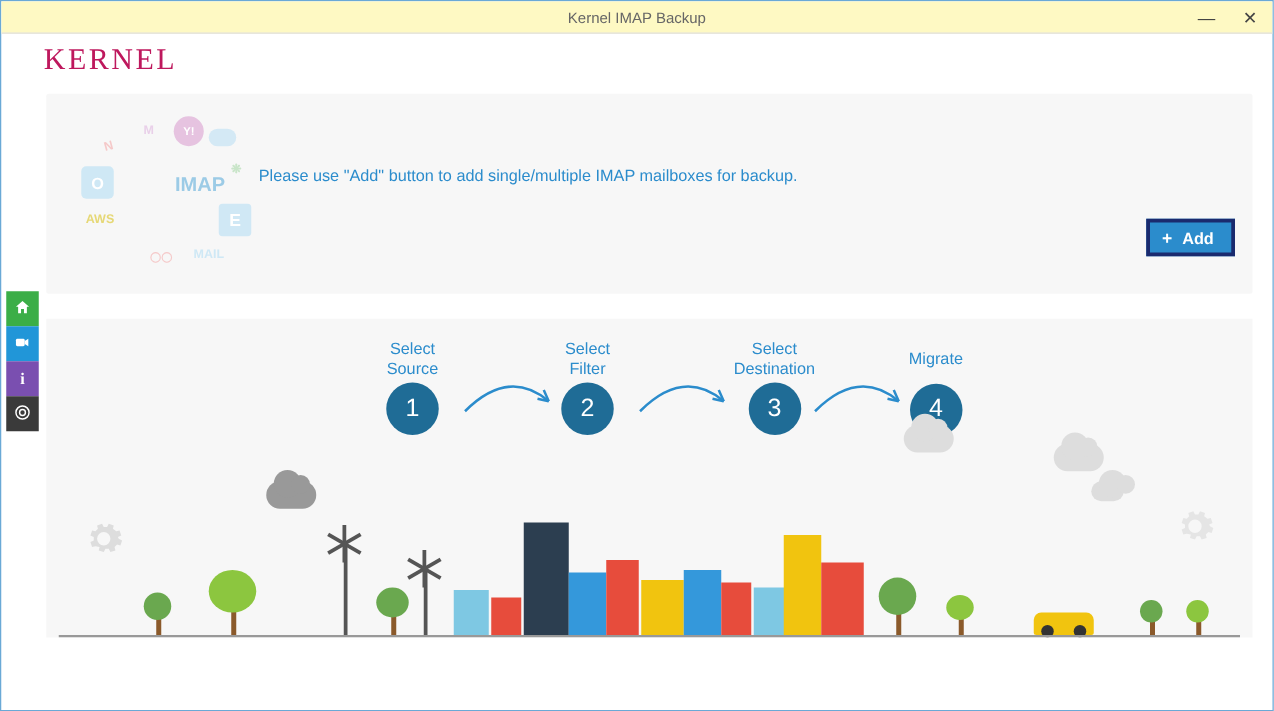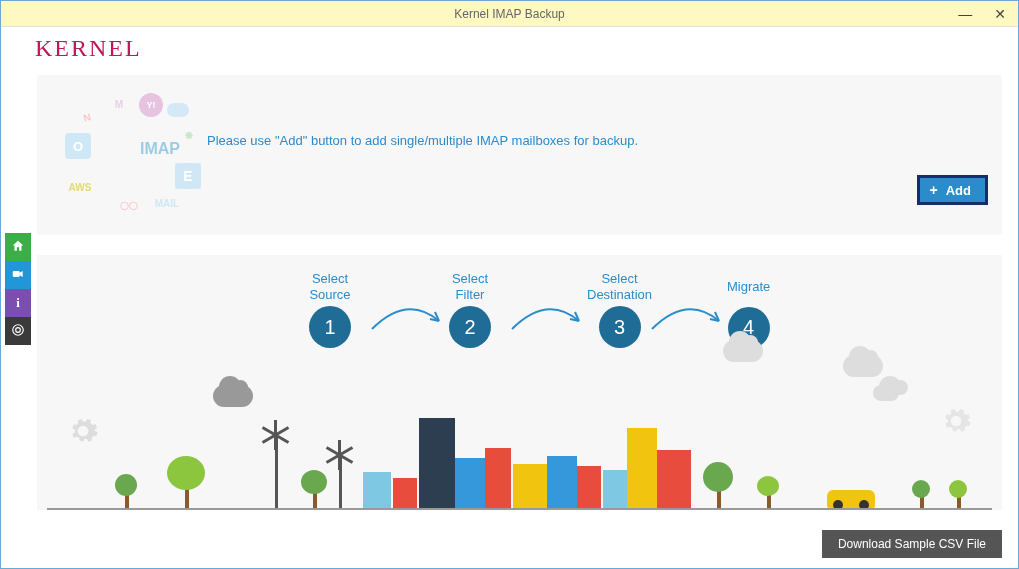--- a/index.html
+++ b/index.html
@@ -112,21 +112,21 @@
   color: #cfe8f5;
   font-weight: bold;
 }
 .ci1 { left: 18px; top: 20px; width: 24px; height: 24px; transform: rotate(-15deg); color:#f5c9c9; }
 .ci2 { left: 48px; top: 10px; width: 28px; height: 18px; color:#e9d0e9; }
 .ci3 { left: 82px; top: 8px; width: 24px; height: 24px; background:#e6c3e0; border-radius:50%; color:#fff; font-size:9px;}
 .ci4 { left: 110px; top: 18px; width: 22px; height: 14px; background:#d4e9f5; border-radius:8px; }
 .ci5 { left: 122px; top: 42px; width: 20px; height: 16px; color:#c9e5c9; }
 .ci6 { left: 118px; top: 78px; width: 26px; height: 26px; background:#d0e8f5; color:#fff; border-radius:3px; font-size:14px;}
 .ci7 { left: 8px; top: 48px; width: 26px; height: 26px; background:#cfe8f5; border-radius:4px; color:#fff; font-size:13px;}
-.ci8 { left: 10px; top: 92px; width: 26px; height: 20px; color:#e6d876; }
+.ci8 { left: 10px; top: 80px; width: 26px; height: 20px; color:#e6d876; }
 .ci9 { left: 42px; top: 108px; width: 60px; height: 24px; color:#f5c9c9; font-size:8px; }
 .ci10 { left: 100px; top: 110px; width: 20px; height: 16px; color:#cfe8f5; }
 
 .instruction-text {
   color: #2b8ccc;
   font-size: 13px;
   margin-left: 10px;
   flex: 1;
   padding-bottom: 30px;
 }
@@ -440,14 +440,13 @@
       <div class="building" style="left:790px;width:48px;height:18px;background:#f1c40f;border-radius:6px 6px 2px 2px;"></div>
       <div style="position:absolute;left:796px;bottom:0;width:10px;height:10px;background:#333;border-radius:50%;"></div>
       <div style="position:absolute;left:822px;bottom:0;width:10px;height:10px;background:#333;border-radius:50%;"></div>
 
       <div class="ground"></div>
     </div>
   </div>
 </div>
 
 <div class="bottom-buttons">
-  <button class="btn-dark">Download Sample CSV File</button>
 </div>
 
 </body></html>

